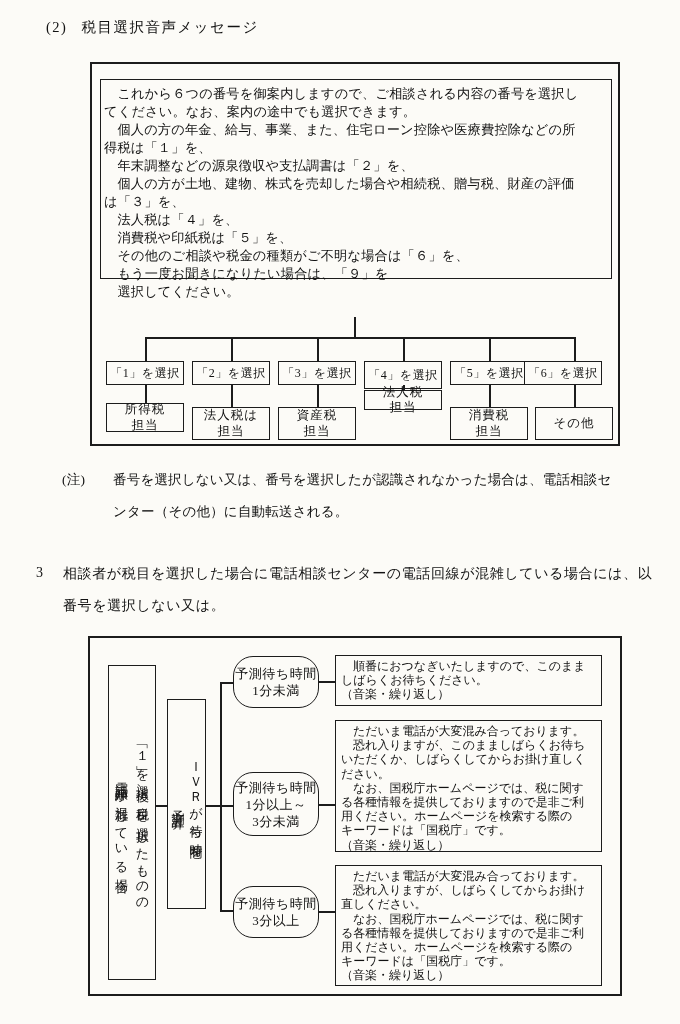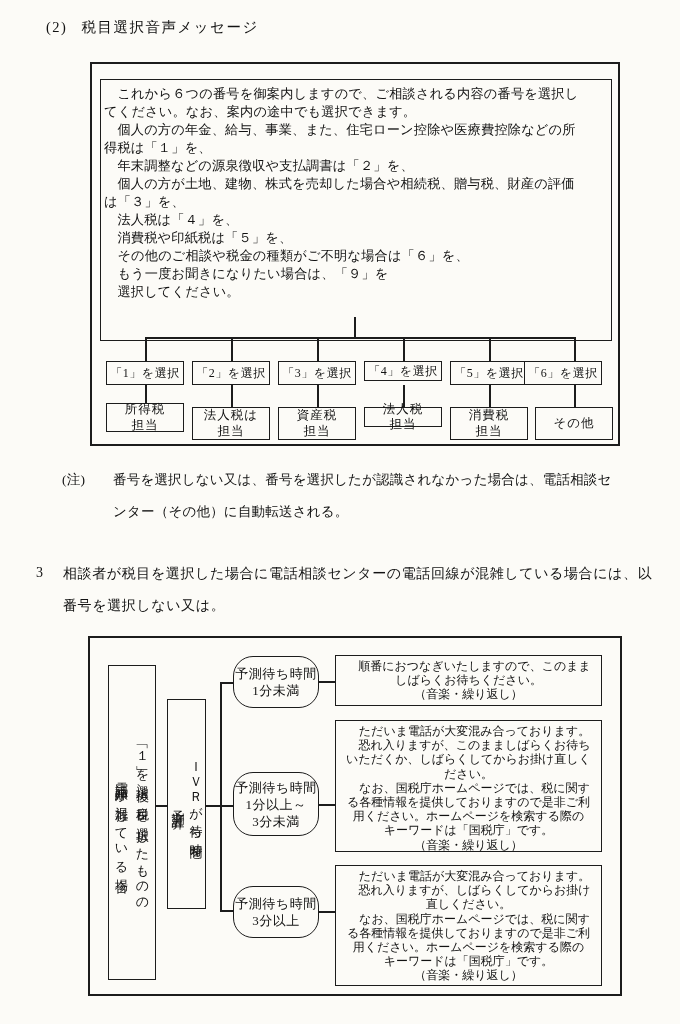--- a/index.html
+++ b/index.html
@@ -27,32 +27,32 @@
   .ml{white-space:pre;}
   .center{display:flex;align-items:center;justify-content:center;text-align:center;}
   .vtext{writing-mode:vertical-rl;text-orientation:mixed;white-space:pre;letter-spacing:2px;}
   .heading{font-size:14.5px;letter-spacing:1.5px;}
   .menu-text{font-size:13.2px;line-height:18px;letter-spacing:0.2px;}
   .small-label{font-size:12px;letter-spacing:0.5px;}
   .dept-label{font-size:12.5px;line-height:15.5px;letter-spacing:1px;white-space:pre-line;}
   .body-text{font-size:13.5px;letter-spacing:0.2px;}
   .sec3-text{font-size:14px;letter-spacing:0.6px;}
   .wait-label{font-size:13px;line-height:17px;letter-spacing:0.5px;white-space:pre-line;border-radius:20px;}
-  .msg-text{font-size:12px;line-height:14.2px;letter-spacing:0;text-align:center;}
+  .msg-text{font-size:12px;line-height:14.2px;letter-spacing:0;}
 </style>
 </head>
 <body>
 
 <div class="abs heading" style="left:46px;top:18px;">
   <span>(2)</span><span style="display:inline-block;width:14px;"></span><span>税目選択音声メッセージ</span>
 </div>
 
 <div class="outer" style="left:90px;top:62px;width:530px;height:384px;">
 
-  <div class="box" style="left:8px;top:15px;width:512px;height:262px;padding:5px 2px 0 3px;">
+  <div class="box" style="left:8px;top:15px;width:512px;height:200px;padding:5px 2px 0 3px;">
     <div class="menu-text ml">　これから６つの番号を御案内しますので、ご相談される内容の番号を選択し
 てください。なお、案内の途中でも選択できます。
 　個人の方の年金、給与、事業、また、住宅ローン控除や医療費控除などの所
 得税は「１」を、
 　年末調整などの源泉徴収や支払調書は「２」を、
 　個人の方が土地、建物、株式を売却した場合や相続税、贈与税、財産の評価
 は「３」を、
 　法人税は「４」を、
 　消費税や印紙税は「５」を、
 　その他のご相談や税金の種類がご不明な場合は「６」を、
@@ -72,21 +72,21 @@
 
   <div class="box center small-label" style="left:14px;top:297px;width:78px;height:24px;font-family:Liberation Serif, serif;">
       <span>「1」を選択</span>
     </div>
   <div class="box center small-label" style="left:100px;top:297px;width:78px;height:24px;">
       <span>「2」を選択</span>
     </div>
   <div class="box center small-label" style="left:186px;top:297px;width:78px;height:24px;">
       <span>「3」を選択</span>
     </div>
-  <div class="box center small-label" style="left:272px;top:297px;width:78px;height:20px;">
+  <div class="box center small-label" style="left:272px;top:297px;width:78px;height:28px;">
       <span>「4」を選択</span>
     </div>
   <div class="box center small-label" style="left:358px;top:297px;width:78px;height:24px;">
       <span>「5」を選択</span>
     </div>
   <div class="box center small-label" style="left:432px;top:297px;width:78px;height:24px;">
       <span>「6」を選択</span>
     </div>
 
   <div class="vline" style="left:53px;top:321px;height:22px;"></div>
@@ -95,21 +95,21 @@
   <div class="vline" style="left:311px;top:321px;height:22px;"></div>
   <div class="vline" style="left:397px;top:321px;height:22px;"></div>
   <div class="vline" style="left:482px;top:321px;height:22px;"></div>
 
   <div class="box center dept-label" style="left:14px;top:339px;width:78px;height:29px;"><span>所得税
 担当</span></div>
   <div class="box center dept-label" style="left:100px;top:343px;width:78px;height:33px;"><span>法人税は
 担当</span></div>
   <div class="box center dept-label" style="left:186px;top:343px;width:78px;height:33px;justify-content:center;"><span>資産税
 担当</span></div>
-  <div class="box center dept-label" style="left:272px;top:343px;width:78px;height:20px;"><span>法人税
+  <div class="box center dept-label" style="left:272px;top:326px;width:78px;height:20px;"><span>法人税
 担当</span></div>
   <div class="box center dept-label" style="left:358px;top:343px;width:78px;height:33px;"><span>消費税
 担当</span></div>
   <div class="box center dept-label" style="left:443px;top:343px;width:78px;height:33px;"><span>その他</span></div>
 </div>
 
 <div class="abs body-text" style="left:62px;top:471px;">(注)</div>
 <div class="abs body-text" style="left:113px;top:471px;">番号を選択しない又は、番号を選択したが認識されなかった場合は、電話相談セ</div>
 <div class="abs body-text" style="left:113px;top:503px;">ンター（その他）に自動転送される。</div>
 

